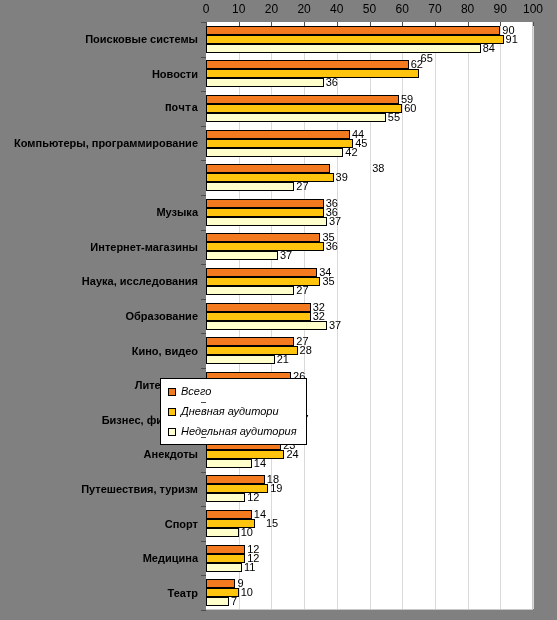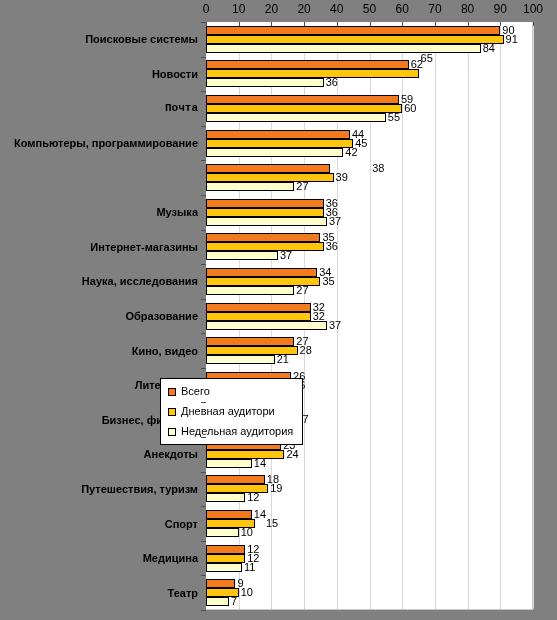--- a/index.html
+++ b/index.html
@@ -167,20 +167,21 @@
     height: 8px;
     border: 1px solid #000;
     box-sizing: border-box;
     margin-right: 5px;
     flex: 0 0 auto;
   }
   .legend-label {
     font-size: 11px;
     color: #000;
     line-height: 11px;
+    font-style: italic;
   }
 </style>
 </head>
 <body>
 
 <div id="chart-root">
 
   <div id="x-axis-labels">
       <div class="x-tick-label" style="left: 0px;">0</div>
       <div class="x-tick-label" style="left: 32.7px;">10</div>

